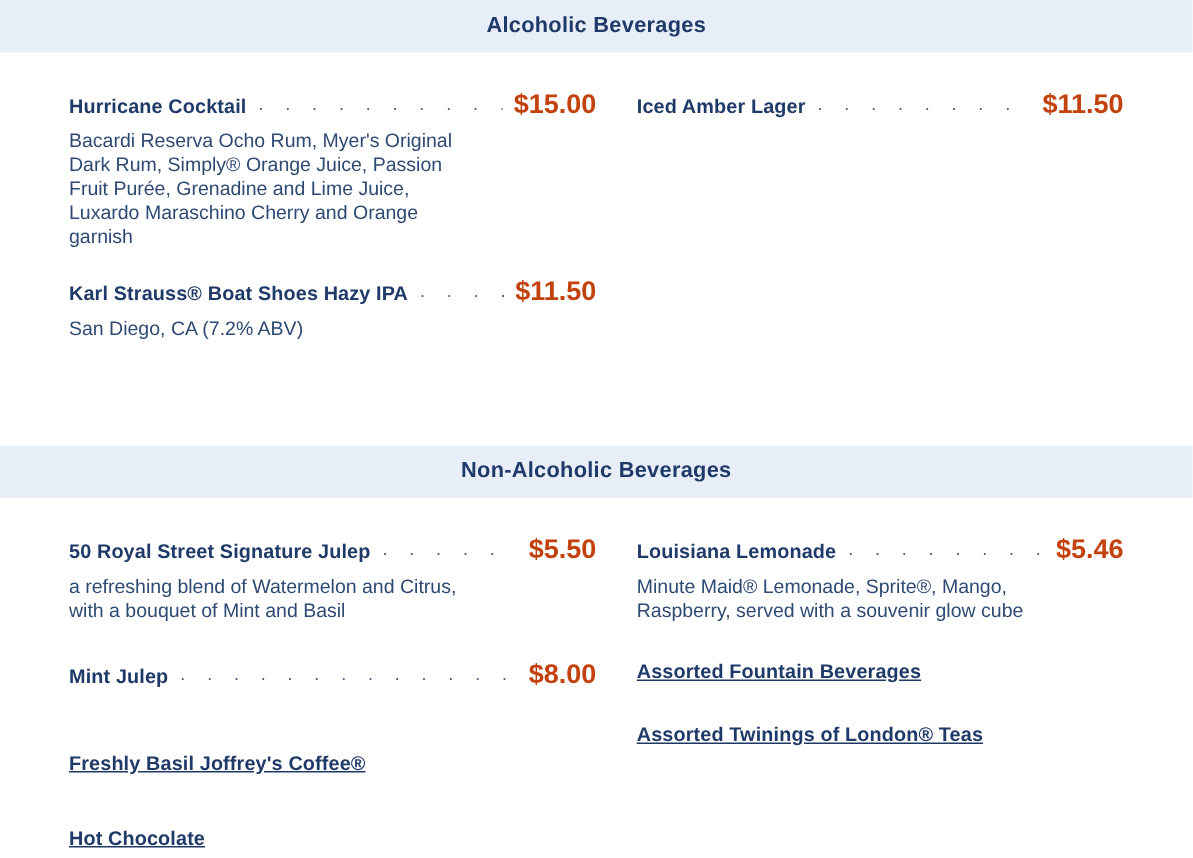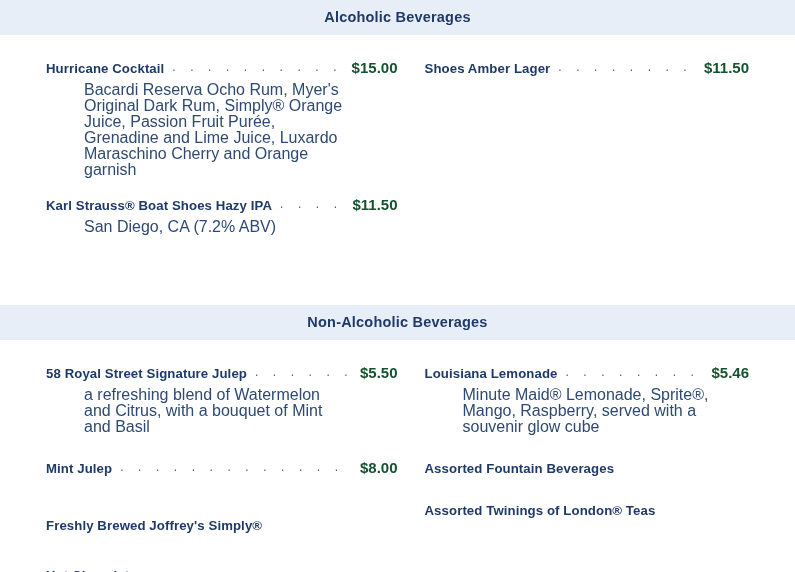--- a/index.html
+++ b/index.html
@@ -61,37 +61,36 @@
     position: relative;
     top: -2px;
     overflow: hidden;
     color: #44597f;
     font-size: 12px;
     letter-spacing: 5.6px;
     white-space: nowrap;
   }
   .price {
     font-weight: bold;
-    font-size: 15px;
-    color: #14532d;
+    font-size: 18px;
+    color: #c2410c;
     text-align: right;
     flex: 0 0 auto;
   }
   .desc {
-    font-size: 16px;
+    font-size: 13px;
     line-height: 16px;
     color: #2e4a73;
     margin-top: 6px;
     max-width: 262px;
-    margin-left: 38px;
   }
   .spacer-14 { height: 14px; }
   .spacer-20 { height: 20px; }
   .spacer-24 { height: 24px; }
-  .no-price .item-head { display: block; }
+  .no-price .item-head { display: block; text-decoration: underline; }
 </style>
 </head>
 <body>
 
 <div class="page">
 
   <div class="section-header">Alcoholic Beverages</div>
 
   <div class="spacer-24"></div>
 
@@ -116,62 +115,62 @@
           <span class="price">$11.50</span>
         </div>
         <div class="desc">San Diego, CA (7.2% ABV)</div>
       </div>
 
     </div>
     <div class="col right">
 
       <div class="item">
         <div class="item-head">
-          <span class="item-name">Shoes Amber Lager</span>
+          <span class="item-name">Iced Amber Lager</span>
           <span class="dots">. . . . . . . . . . . . . . . . . . . . . . . . . . . . . . . . . .</span>
           <span class="price">$11.50</span>
         </div>
       </div>
 
     </div>
   </div>
 
   <div style="height:66px"></div>
 
   <div class="section-header">Non-Alcoholic Beverages</div>
 
   <div class="spacer-24"></div>
 
   <div class="section-body">
     <div class="col left">
 
       <div class="item">
         <div class="item-head">
-          <span class="item-name">58 Royal Street Signature Julep</span>
+          <span class="item-name">50 Royal Street Signature Julep</span>
           <span class="dots">. . . . . . . . . . . . . . . . . . . . . . . . . . . . . . . . . .</span>
           <span class="price">$5.50</span>
         </div>
         <div class="desc">a refreshing blend of Watermelon and Citrus, with a bouquet of Mint and Basil</div>
       </div>
 
       <div class="spacer-20"></div>
 
       <div class="item">
         <div class="item-head">
           <span class="item-name">Mint Julep</span>
           <span class="dots">. . . . . . . . . . . . . . . . . . . . . . . . . . . . . . . . . .</span>
           <span class="price">$8.00</span>
         </div>
       </div>
 
       <div style="height:36px"></div>
 
       <div class="item no-price">
         <div class="item-head">
-          <span class="item-name">Freshly Brewed Joffrey's Simply®</span>
+          <span class="item-name">Freshly Basil Joffrey's Coffee®</span>
         </div>
       </div>
 
       <div style="height:28px"></div>
 
       <div class="item no-price">
         <div class="item-head">
           <span class="item-name">Hot Chocolate</span>
         </div>
       </div>

